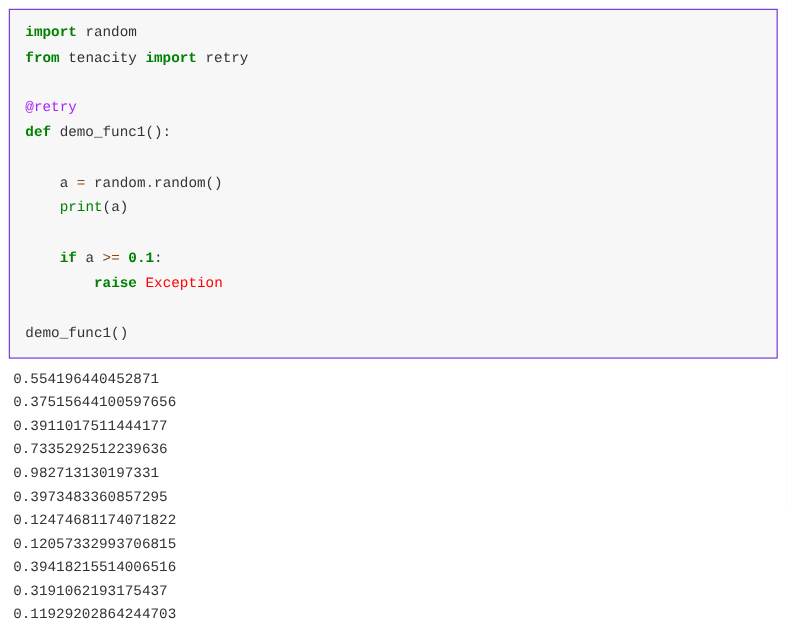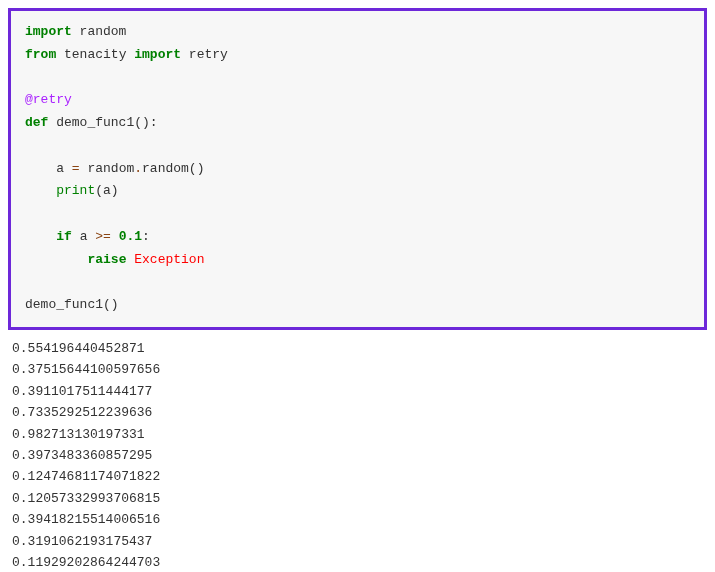--- a/index.html
+++ b/index.html
@@ -9,21 +9,21 @@
     }
     body {
       font-family: Consolas, "Courier New", monospace;
       font-size: 13px;
       background: #fff;
       padding: 8px;
       width: 715px;
     }
     .code-block {
       background: #f7f7f7;
-      border: 3px solid #6d28d9;
+      border: 1px solid #6d28d9;
       padding: 10px 14px;
       line-height: 1.75;
       white-space: pre;
       color: #333;
     }
     .output-block {
       padding: 8px 4px;
       line-height: 1.65;
       white-space: pre;
       color: #333;

